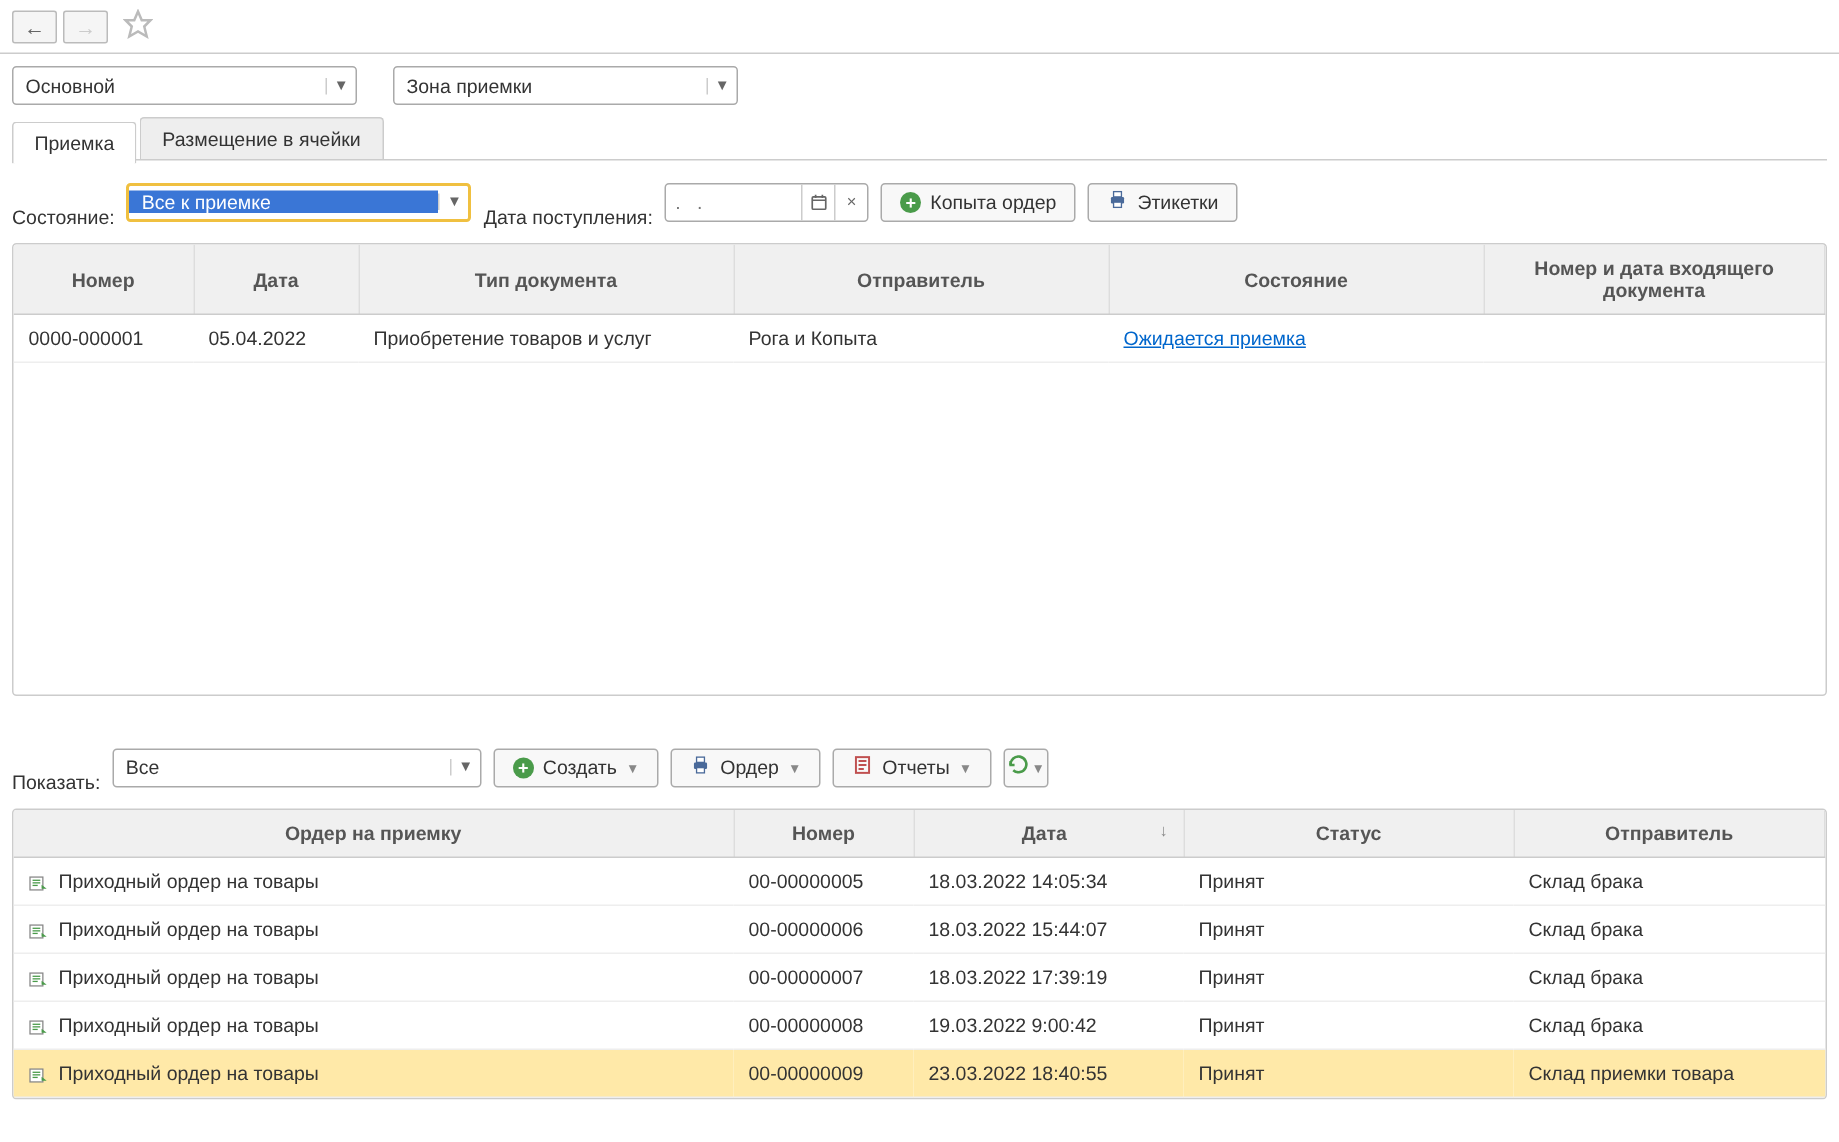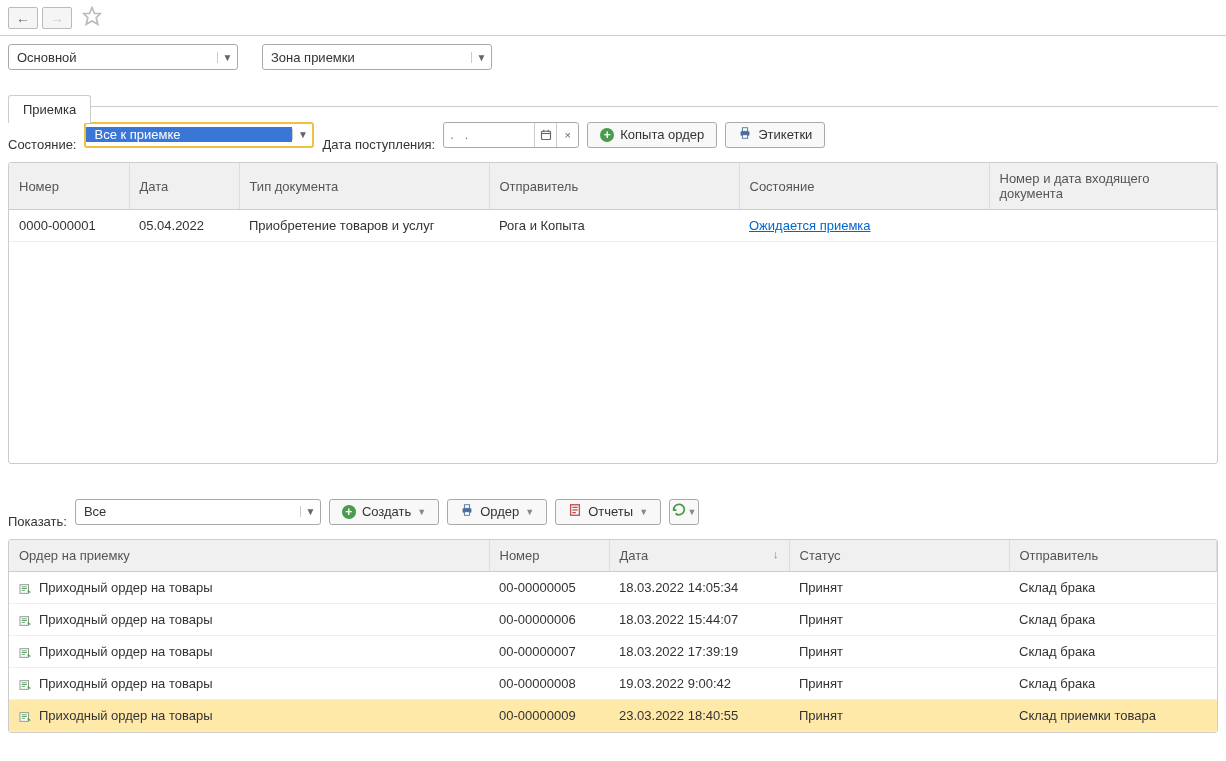--- a/index.html
+++ b/index.html
@@ -7,35 +7,35 @@
 .topbar { display: flex; align-items: center; padding: 6px 8px; border-bottom: 1px solid #ccc; gap: 4px; }
 .nav-btn { width: 30px; height: 22px; border: 1px solid #bbb; background: #f5f5f5; border-radius: 2px; display: flex; align-items: center; justify-content: center; font-size: 14px; color: #666; cursor: pointer; }
 .star-icon { margin: 0 6px; color: #bbb; }
 .page-title { font-size: 20px; color: #444; margin-left: 4px; }
 .filter-row { display: flex; gap: 24px; padding: 8px; }
 .combo { display: flex; align-items: center; border: 1px solid #aaa; border-radius: 3px; height: 26px; background: #fff; }
 .combo-text { flex: 1; padding: 0 8px; }
 .combo-arrow { width: 20px; text-align: center; border-left: 1px solid #ccc; font-size: 10px; color: #666; cursor: pointer; }
 .tabs { display: flex; border-bottom: 1px solid #ccc; margin: 0 8px; }
 .tab { padding: 6px 14px; border: 1px solid #ccc; border-bottom: none; background: #eee; margin-right: 2px; border-radius: 3px 3px 0 0; cursor: pointer; font-size: 13px; }
-.tab.active { background: #fff; position: relative; top: 17px; }
+.tab.active { background: #fff; position: relative; top: 3px; }
 .toolbar-row { display: flex; align-items: center; gap: 8px; padding: 10px 8px; flex-wrap: wrap; }
 .lbl { font-size: 13px; color: #333; margin-top: 20px; }
 .highlight-combo { border: 2px solid #f0c040; background: #fff; }
 .highlight-combo .combo-text { background: #3a76d6; color: #fff; }
 .date-input { display: flex; align-items: center; border: 1px solid #aaa; border-radius: 3px; height: 26px; }
 .date-input input { border: none; width: 90px; padding: 0 6px; outline: none; font-size: 13px; }
 .date-btn { width: 22px; height: 24px; border-left: 1px solid #ccc; display: flex; align-items: center; justify-content: center; font-size: 11px; cursor: pointer; color: #666; }
 .btn { display: flex; align-items: center; gap: 6px; padding: 4px 12px; border: 1px solid #aaa; border-radius: 3px; background: #f8f8f8; height: 26px; cursor: pointer; font-size: 13px; }
 .icon-plus { width: 14px; height: 14px; background: #4a9b4a; border-radius: 50%; color: #fff; display: flex; align-items: center; justify-content: center; font-size: 12px; font-weight: bold; }
 .icon-print { color: #4a6a9a; }
 .icon-report { color: #c05050; }
 .table-wrap { margin: 0 8px; border: 1px solid #ccc; border-radius: 3px; overflow: hidden; }
 .tbl { width: 100%; border-collapse: collapse; }
-.tbl th { text-align: left; font-weight: normal; padding: 8px 10px; background: #f0f0f0; border-right: 1px solid #ddd; border-bottom: 1px solid #ccc; font-size: 13px; color: #555; }
+.tbl th { text-align: center; font-weight: bold; padding: 8px 10px; background: #f0f0f0; border-right: 1px solid #ddd; border-bottom: 1px solid #ccc; font-size: 13px; color: #555; }
 .tbl td { padding: 8px 10px; border-bottom: 1px solid #eee; font-size: 13px; }
 .tbl tr.highlighted td { background: #ffe9a8; }
 .status-link { color: #0066cc; text-decoration: underline; cursor: pointer; }
 .doc-icon { width: 14px; height: 12px; display: inline-block; margin-right: 6px; vertical-align: middle; }
 .sort-arrow { float: right; color: #888; font-size: 11px; }
 .top-grid-area { height: 300px; overflow: auto; }
 .bottom-section { margin-top: 20px; }
 .icon-btn { width: 30px; height: 26px; border: 1px solid #aaa; border-radius: 3px; background: #f8f8f8; display: flex; align-items: center; justify-content: center; cursor: pointer; }
 </style>
 </head>
@@ -57,20 +57,21 @@
     <span class="combo-arrow">▼</span>
   </div>
   <div class="combo" style="width:230px">
     <span class="combo-text">Зона приемки</span>
     <span class="combo-arrow">▼</span>
   </div>
 </div>
 
 <div class="tabs">
   <div class="tab active">Приемка</div>
+  <div class="tab">Размещение в ячейки</div>
 </div>
 
 <div class="toolbar-row">
   <span class="lbl">Состояние:</span>
   <div class="combo highlight-combo" style="width:230px">
     <span class="combo-text">Все к приемке</span>
     <span class="combo-arrow" style="background:#fff">▼</span>
   </div>
   <span class="lbl">Дата поступления:</span>
   <div class="date-input">

